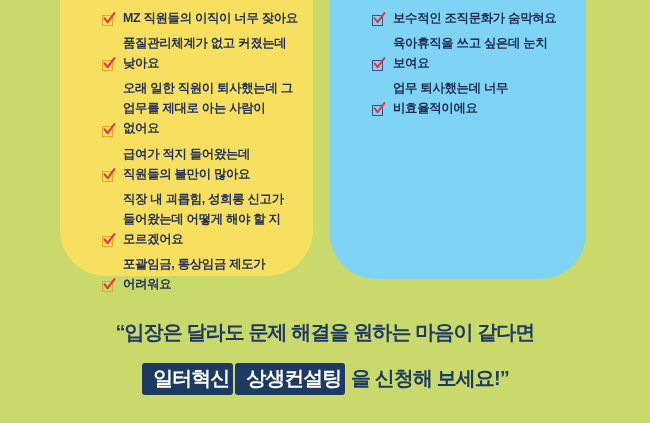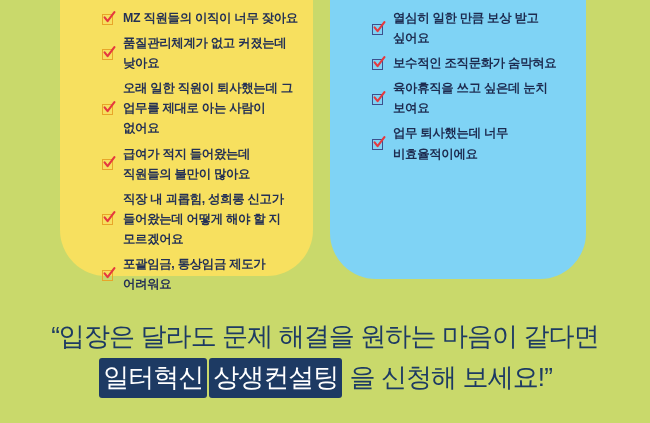--- a/index.html
+++ b/index.html
@@ -48,21 +48,21 @@
   }
 
   .item-list {
     list-style: none;
     margin: 0;
     padding: 0;
   }
 
   .item {
     display: flex;
-    align-items: center;
+    align-items: flex-end;
     margin-bottom: 5px;
     padding-left: 28px;
   }
 
   .check-icon {
     flex: 0 0 auto;
     width: 14px;
     height: 14px;
     position: relative;
     margin-top: 3px;
@@ -104,38 +104,38 @@
 
   
   .quote {
     position: absolute;
     left: 0;
     top: 318px;
     width: 650px;
     text-align: center;
   }
   .quote-line {
-    font-size: 26px;
-    font-weight: 400;
+    font-size: 20px;
+    font-weight: 700;
     color: #1d3a63;
     letter-spacing: -0.9px;
     line-height: 1.42;
     white-space: nowrap;
   }
   .quote-line-2 {
     margin-top: 3px;
   }
   .hl {
     display: inline-block;
     background: #1d3a63;
     color: #ffffff;
-    padding: 1px 4px 2px 4px;
+    padding: 1px 4px 2px 11px;
     border-radius: 3px;
     letter-spacing: -1px;
-    margin: 0 1px;
+    margin: 14px 1px;
   }
   .q-mark { letter-spacing: -1px; }
 </style>
 </head>
 <body>
 
 <div class="panels">
 
   <div class="panel panel-left">
     <ul class="item-list">
@@ -212,31 +212,20 @@
     <ul class="item-list">
       <li class="item">
         <span class="check-icon">
           <span class="box"></span>
           <span class="mark">
               <svg width="14" height="14" viewBox="0 0 14 14">
                 <path d="M2.6 6.4 L5.6 10.2 L12.4 1.2" stroke="#e5393f" stroke-width="2.1" fill="none" stroke-linecap="round" stroke-linejoin="round"></path>
               </svg>
             </span>
         </span>
-        <span class="item-text">열심히 일한 만큼 보상 받고 싶어요</span>
-      </li>
-      <li class="item">
-        <span class="check-icon">
-          <span class="box"></span>
-          <span class="mark">
-              <svg width="14" height="14" viewBox="0 0 14 14">
-                <path d="M2.6 6.4 L5.6 10.2 L12.4 1.2" stroke="#e5393f" stroke-width="2.1" fill="none" stroke-linecap="round" stroke-linejoin="round"></path>
-              </svg>
-            </span>
-        </span>
         <span class="item-text">보수적인 조직문화가 숨막혀요</span>
       </li>
       <li class="item">
         <span class="check-icon">
           <span class="box"></span>
           <span class="mark">
               <svg width="14" height="14" viewBox="0 0 14 14">
                 <path d="M2.6 6.4 L5.6 10.2 L12.4 1.2" stroke="#e5393f" stroke-width="2.1" fill="none" stroke-linecap="round" stroke-linejoin="round"></path>
               </svg>
             </span>

